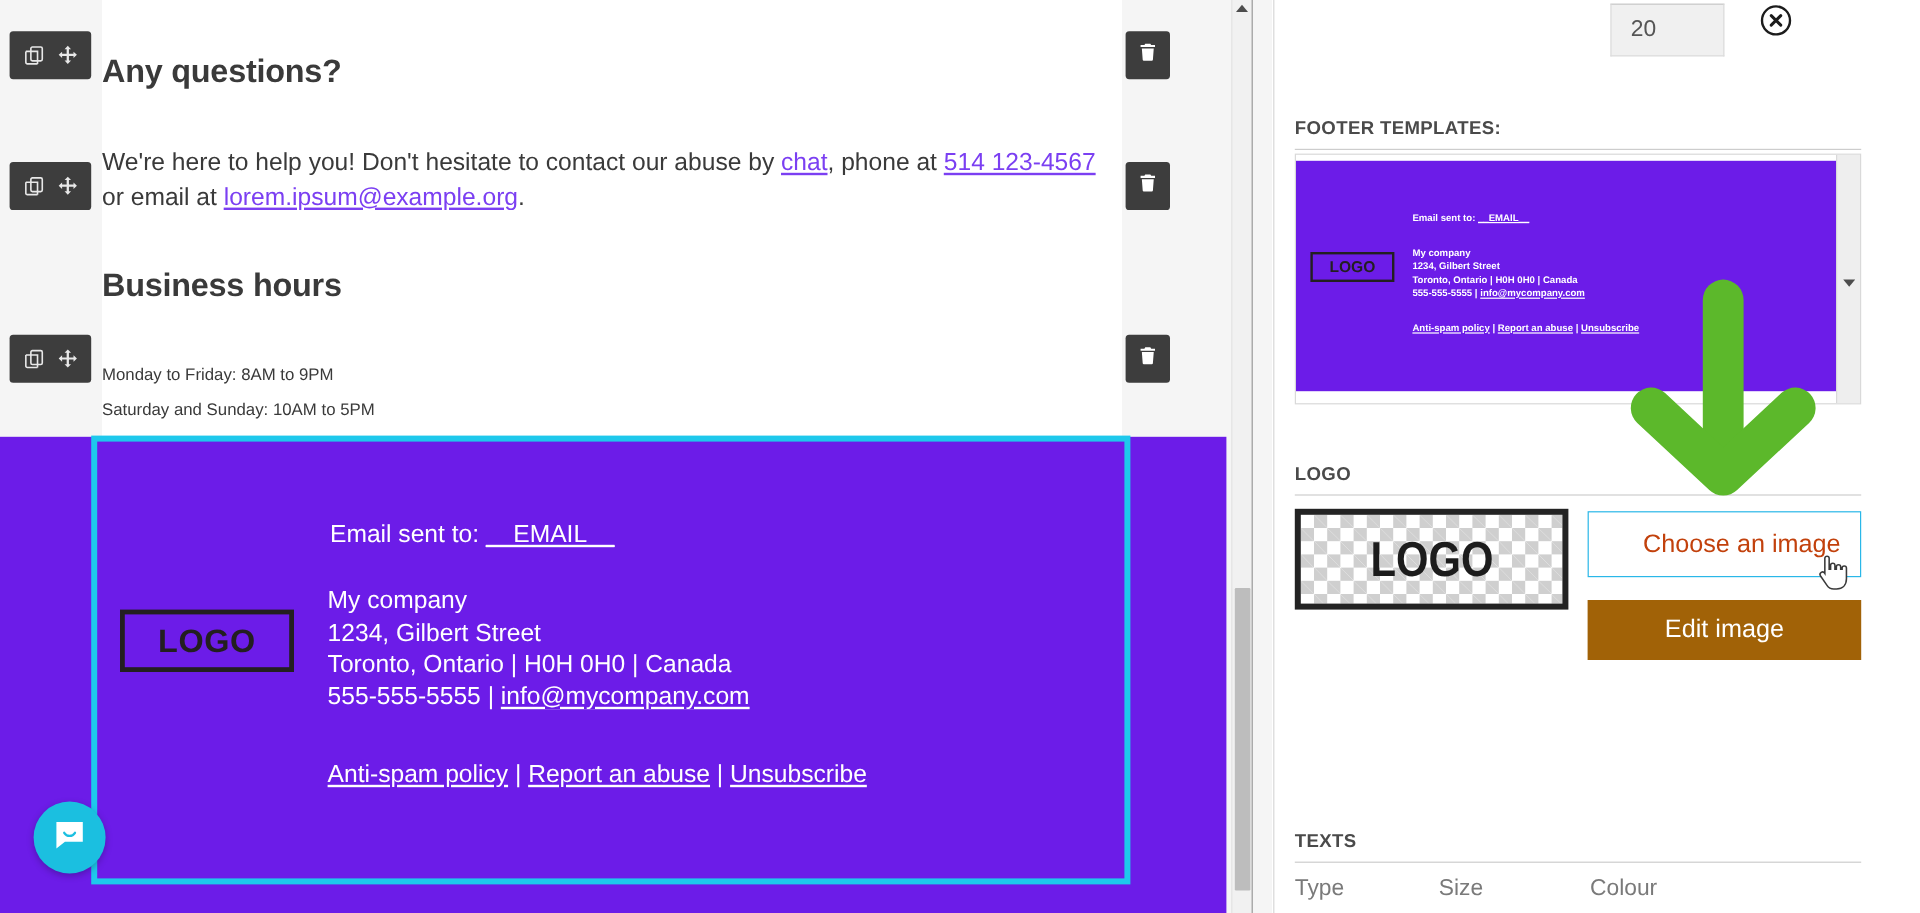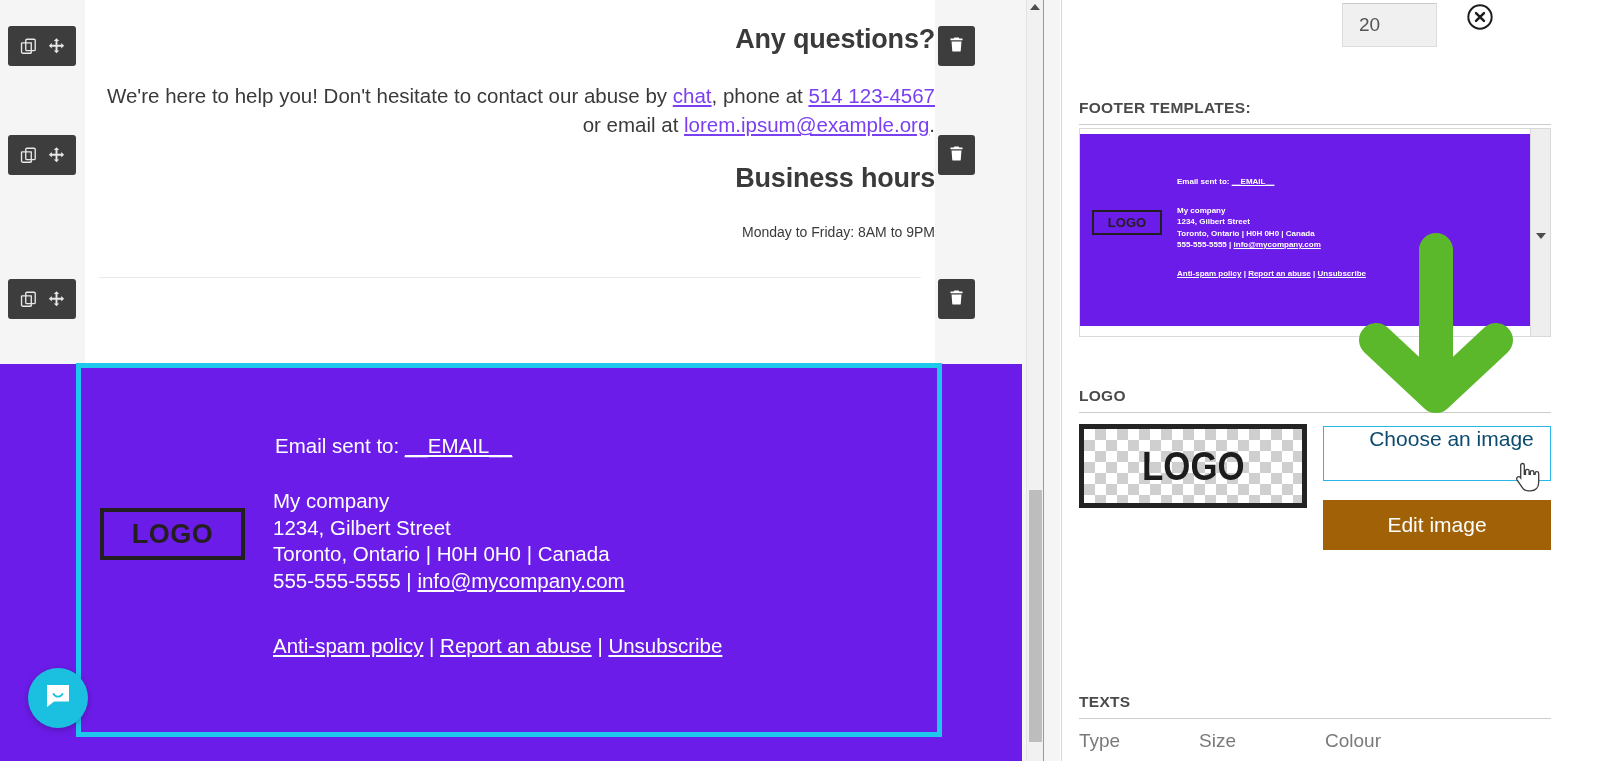--- a/index.html
+++ b/index.html
@@ -31,22 +31,23 @@
   .email-sheet {
     position: absolute;
     left: 85px; top: 0;
     width: 850px;
     min-height: 365px;
     background: #ffffff;
   }
 
   .block {
     position: relative;
-    text-align: right;
+    text-align: left;
     color: #3a3a3a;
+    margin-top: 20px;
   }
 
   .blk-title {
     font-size: 27px;
     font-weight: bold;
     letter-spacing: -0.2px;
     padding-top: 24px;
   }
 
   .blk-para {
@@ -321,22 +322,22 @@
     transform: scaleX(0.85);
   }
 
   .choose-image {
     position: absolute;
     left: 261px; top: 426px;
     width: 228px; height: 55px;
     border: 1px solid #2ab7e8;
     background: #ffffff;
     font-size: 21px;
-    color: #0c4a6e;
-    display: flex; align-items: flex-start; justify-content: center;
+    color: #c2410c;
+    display: flex; align-items: center; justify-content: center;
     font-family: "Liberation Sans", sans-serif;
     padding-left: 29px;
   }
 
   .edit-image {
     position: absolute;
     left: 261px; top: 500px;
     width: 228px; height: 50px;
     background: #a16207;
     color: #ffffff;
@@ -393,20 +394,21 @@
         </div>
       </div>
 
       <div class="block">
         <div class="blk-title">Business hours</div>
       </div>
 
       <div class="block">
         <div class="blk-para2">
           <div>Monday to Friday: 8AM to 9PM</div>
+          <div>Saturday and Sunday: 10AM to 5PM</div>
         </div>
         <div class="blk-divider"></div>
       </div>
     </div>
 
     <div class="tool-left" style="top:26px;">
       <span>
         <svg width="19" height="19" viewBox="0 0 24 24" fill="none" stroke="#e8e8e8" stroke-width="1.7">
           <rect x="8.5" y="2.8" width="12" height="14.5" rx="1.6"></rect>
           <path d="M15.5 20.5H4.8a1.6 1.6 0 0 1-1.6-1.6V7.4"></path>

